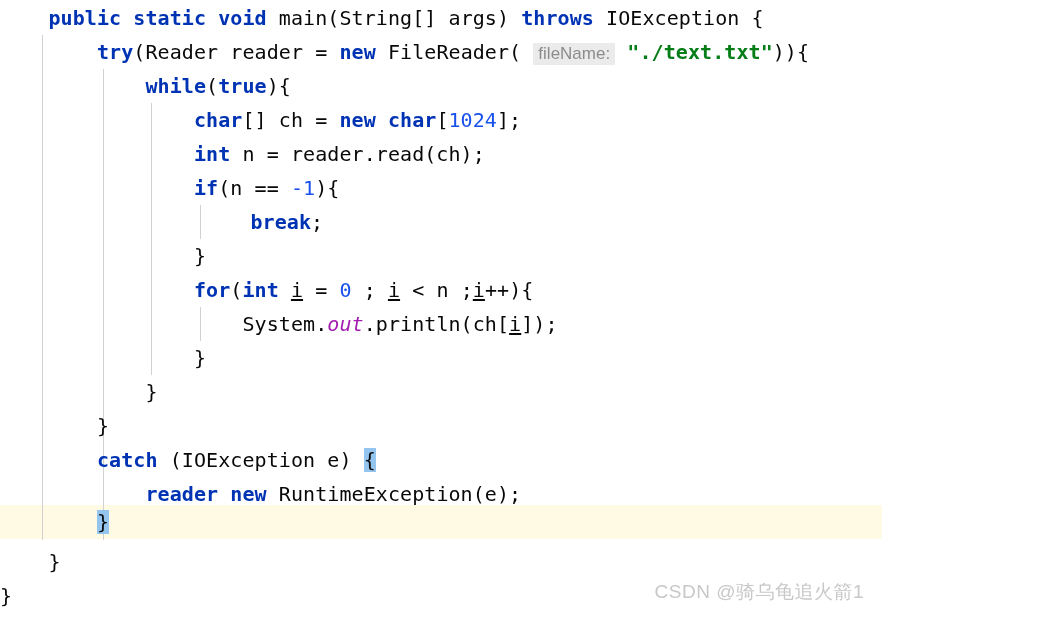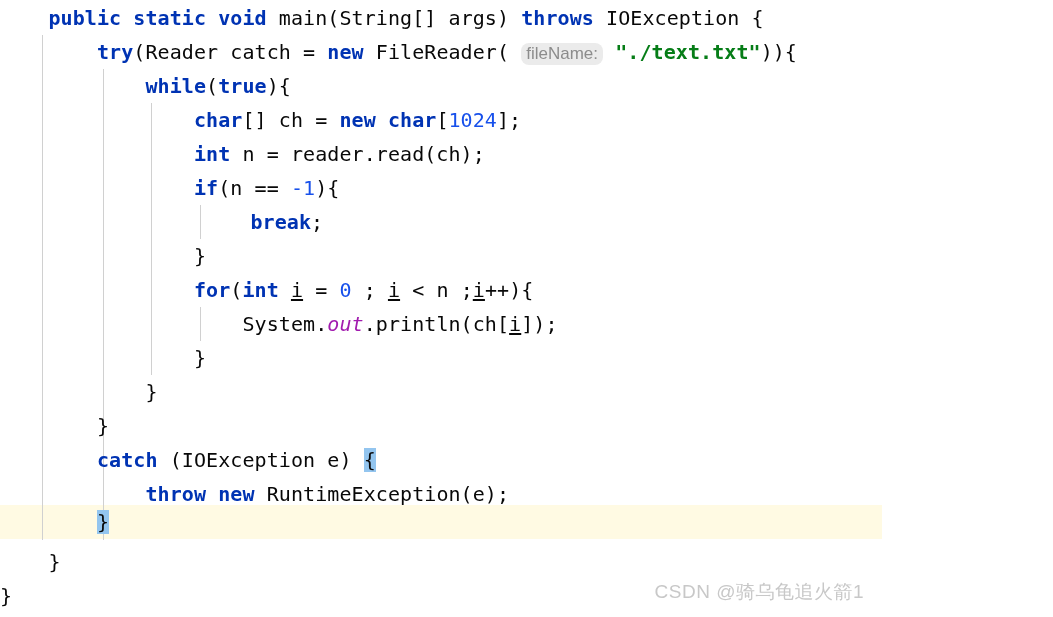--- a/index.html
+++ b/index.html
@@ -66,21 +66,21 @@
   .tok-static  { color: #a21caf; font-style: italic; }
   .tok-localvar{ color: #080808; text-decoration: underline; text-decoration-color: #080808; text-underline-offset: 2px; }
   .tok-brace-hl{ background: #93c5ef; }
 
   
   .param-hint {
     font-family: "Liberation Sans", sans-serif;
     font-size: 17px;
     color: #8c8c8c;
     background: #ebebeb;
-    border-radius: 8px;
+    border-radius: 0;
     padding: 1px 5px 2px 5px;
     letter-spacing: 0;
   }
 
   
   .watermark {
     position: absolute;
     right: 18px;
     bottom: 12px;
     font-family: "Liberation Sans", sans-serif;
@@ -101,21 +101,21 @@
   <div class="indent-guide" style="left:42px;  top:35px;  height:505px;"></div>
   <div class="indent-guide" style="left:103px; top:69px;  height:471px;"></div>
   <div class="indent-guide" style="left:151px; top:103px; height:272px;"></div>
   <div class="indent-guide" style="left:200px; top:205px; height:34px;"></div>
   <div class="indent-guide" style="left:200px; top:307px; height:34px;"></div>
 
   <div class="code-layer">
 
     <div class="code-line" style="top:1px;"><span class="tok-plain">    </span><span class="tok-kw">public</span><span class="tok-plain"> </span><span class="tok-kw">static</span><span class="tok-plain"> </span><span class="tok-kw">void</span><span class="tok-plain"> </span><span class="tok-plain">main(String[] args) </span><span class="tok-kw">throws</span><span class="tok-plain"> IOException {</span></div>
 
-    <div class="code-line" style="top:35px;"><span class="tok-plain">        </span><span class="tok-kw">try</span><span class="tok-plain">(Reader catch = </span><span class="tok-kw">new</span><span class="tok-plain"> FileReader( </span><span class="param-hint">fileName:</span><span class="tok-plain"> </span><span class="tok-str">"./text.txt"</span><span class="tok-plain">)){</span></div>
+    <div class="code-line" style="top:35px;"><span class="tok-plain">        </span><span class="tok-kw">try</span><span class="tok-plain">(Reader reader = </span><span class="tok-kw">new</span><span class="tok-plain"> FileReader( </span><span class="param-hint">fileName:</span><span class="tok-plain"> </span><span class="tok-str">"./text.txt"</span><span class="tok-plain">)){</span></div>
 
     <div class="code-line" style="top:69px;"><span class="tok-plain">            </span><span class="tok-kw">while</span><span class="tok-plain">(</span><span class="tok-kw">true</span><span class="tok-plain">){</span></div>
 
     <div class="code-line" style="top:103px;"><span class="tok-plain">                </span><span class="tok-kw">char</span><span class="tok-plain">[] ch = </span><span class="tok-kw">new</span><span class="tok-kw"> char</span><span class="tok-plain">[</span><span class="tok-num">1024</span><span class="tok-plain">];</span></div>
 
     <div class="code-line" style="top:137px;"><span class="tok-plain">                </span><span class="tok-kw">int</span><span class="tok-plain"> n = reader.read(ch);</span></div>
 
     <div class="code-line" style="top:171px;"><span class="tok-plain">                </span><span class="tok-kw">if</span><span class="tok-plain">(n == </span><span class="tok-num">-1</span><span class="tok-plain">){</span></div>
 
     <div class="code-line" style="top:205px;padding-left:8px;"><span class="tok-plain">                    </span><span class="tok-kw">break</span><span class="tok-plain">;</span></div>
@@ -127,21 +127,21 @@
     <div class="code-line" style="top:307px;"><span class="tok-plain">                    </span><span class="tok-plain">System.</span><span class="tok-static">out</span><span class="tok-plain">.println(ch[</span><span class="tok-localvar">i</span><span class="tok-plain">]);</span></div>
 
     <div class="code-line" style="top:341px;"><span class="tok-plain">                </span><span class="tok-plain">}</span></div>
 
     <div class="code-line" style="top:375px;"><span class="tok-plain">            </span><span class="tok-plain">}</span></div>
 
     <div class="code-line" style="top:409px;"><span class="tok-plain">        </span><span class="tok-plain">}</span></div>
 
     <div class="code-line" style="top:443px;"><span class="tok-plain">        </span><span class="tok-kw">catch</span><span class="tok-plain"> (IOException e) </span><span class="tok-plain tok-brace-hl">{</span></div>
 
-    <div class="code-line" style="top:477px;"><span class="tok-plain">            </span><span class="tok-kw">throw</span><span class="tok-plain"> </span><span class="tok-kw">new</span><span class="tok-plain"> RuntimeException(e);</span></div>
+    <div class="code-line" style="top:477px;"><span class="tok-plain">            </span><span class="tok-kw">reader</span><span class="tok-plain"> </span><span class="tok-kw">new</span><span class="tok-plain"> RuntimeException(e);</span></div>
 
     <div class="code-line" style="top:505px;"><span class="tok-plain">        </span><span class="tok-plain tok-brace-hl">}</span></div>
 
     <div class="code-line" style="top:545px;"><span class="tok-plain">    </span><span class="tok-plain">}</span></div>
 
     <div class="code-line" style="top:579px;"><span class="tok-plain">}</span></div>
 
   </div>
 
   <div class="watermark">CSDN @骑乌龟追火箭1</div>

